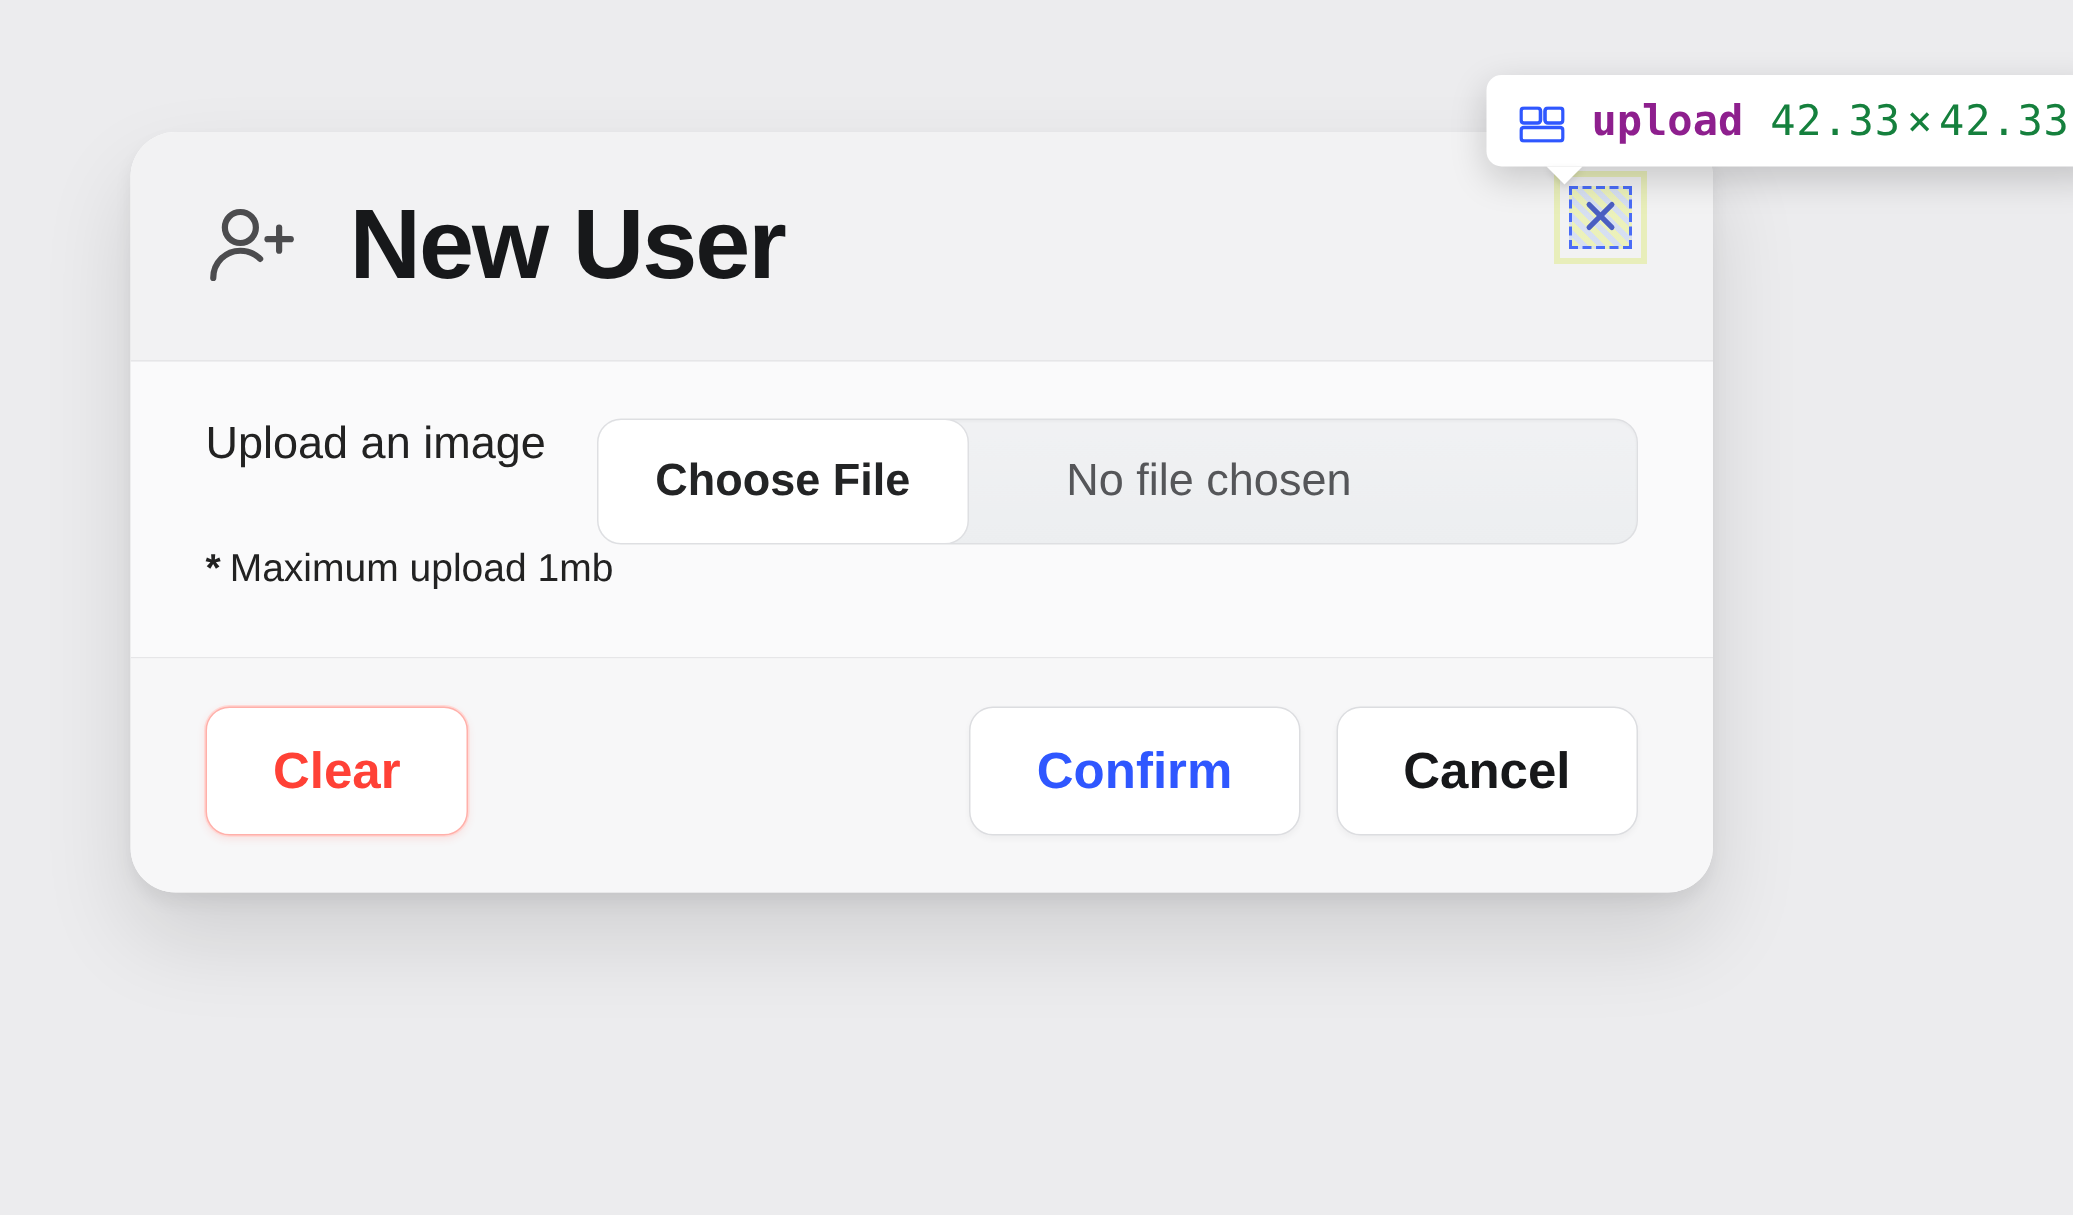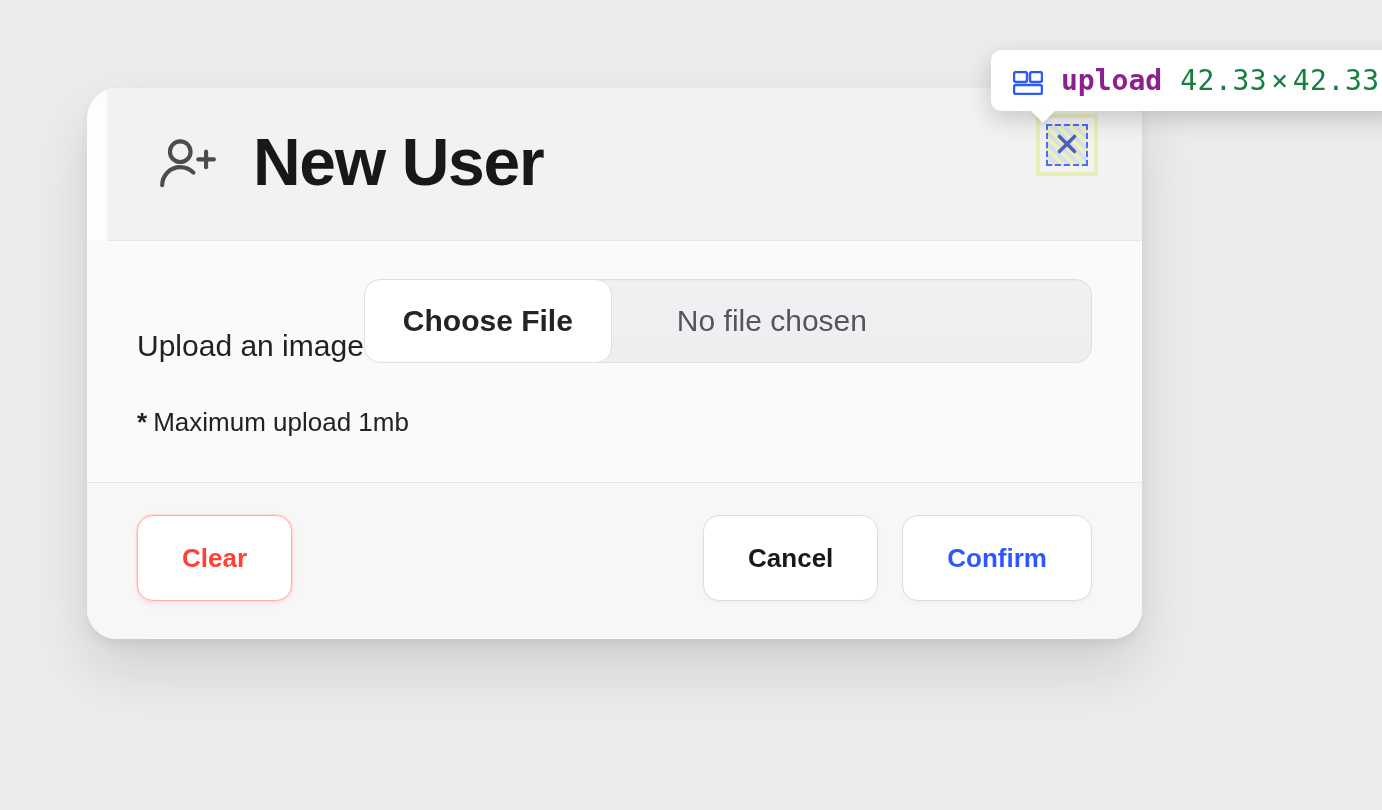--- a/index.html
+++ b/index.html
@@ -27,21 +27,20 @@
 
   
   .card-header {
     display: flex;
     align-items: center;
     gap: 34px;
     padding: 36px 50px 40px 50px;
     background: #f2f2f3;
     border-bottom: 1px solid #e6e6e8;
     position: relative;
-    margin-left: 20px;
   }
   .header-icon {
     width: 62px;
     height: 62px;
     color: #4c4c4e;
     flex-shrink: 0;
   }
   .header-title {
     font-size: 66px;
     font-weight: 800;
@@ -67,21 +66,22 @@
   .close-btn svg { stroke: #4b5fc2; }
 
   
   .card-body {
     padding: 38px 50px 44px 50px;
     background: #fafafb;
     border-bottom: 1px solid #e6e6e8;
   }
   .upload-row {
     display: flex;
-    align-items: flex-end;
+    align-items: flex-start;
+    gap: 34px;
   }
   .upload-label {
     font-size: 30px;
     font-weight: 400;
     color: #222;
     white-space: nowrap;
   }
   .file-group {
     flex: 1;
     display: flex;
@@ -109,21 +109,20 @@
   }
   .file-status {
     flex: 1;
     display: flex;
     align-items: center;
     padding-left: 66px;
     font-size: 30px;
     color: #555659;
   }
   .hint {
-    margin-top: 44px;
     font-size: 26px;
     color: #222;
     font-weight: 400;
   }
   .hint .asterisk {
     font-weight: 700;
     margin-right: 6px;
   }
 
   
@@ -133,21 +132,21 @@
     padding: 32px 50px 38px 50px;
     gap: 24px;
     background: #f7f7f8;
   }
   .btn {
     height: 86px;
     padding: 0 44px;
     border-radius: 16px;
     border: 1px solid #dcdde0;
     background: #ffffff;
-    font-size: 26px;
+    font-size: 34px;
     font-weight: 700;
     display: flex;
     align-items: center;
     justify-content: center;
     cursor: pointer;
     box-shadow: 0 2px 4px rgba(0,0,0,0.04);
   }
   .btn-clear   { color: #ff4136; border-color: #ffb0aa; box-shadow: 0 0 0 1px #ffd9d6, 0 2px 6px rgba(255,65,54,0.12); }
   .btn-cancel  { color: #17181a; }
   .btn-confirm { color: #2f57ff; }
@@ -222,22 +221,22 @@
       </div>
     </div>
     <p class="hint">
       <span class="asterisk">*</span><span>Maximum upload 1mb</span>
     </p>
   </div>
 
   <div class="card-footer">
     <button class="btn btn-clear">Clear</button>
     <div class="footer-spacer"></div>
+    <button class="btn btn-confirm">Confirm</button>
     <button class="btn btn-cancel">Cancel</button>
-    <button class="btn btn-confirm">Confirm</button>
   </div>
 </div>
 
 <div class="dev-tooltip">
   <span class="tt-icon">
     <svg viewBox="0 0 30 24" width="30" height="24">
       <rect x="1" y="1" width="13" height="10" rx="2" fill="none" stroke="#2f57ff" stroke-width="2.4"></rect>
       <rect x="17" y="1" width="12" height="10" rx="2" fill="none" stroke="#2f57ff" stroke-width="2.4"></rect>
       <rect x="1" y="14" width="28" height="9" rx="2" fill="none" stroke="#2f57ff" stroke-width="2.4"></rect>
     </svg>

